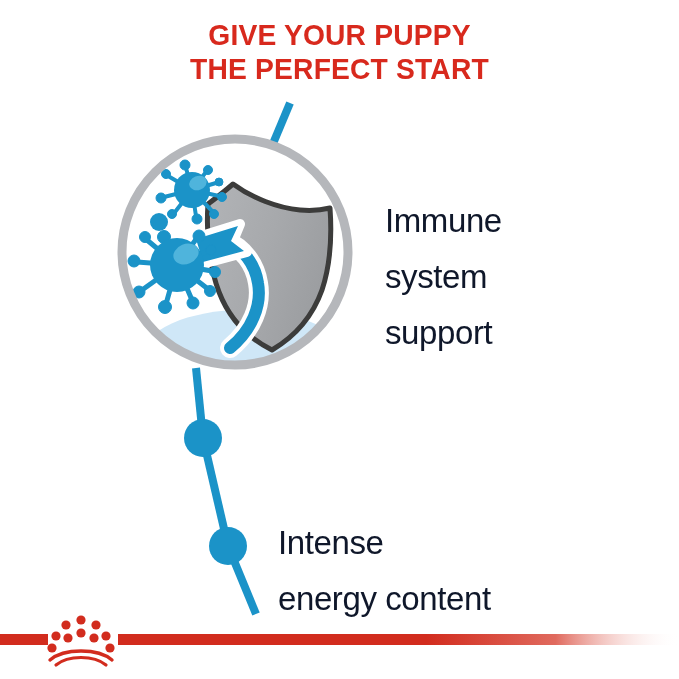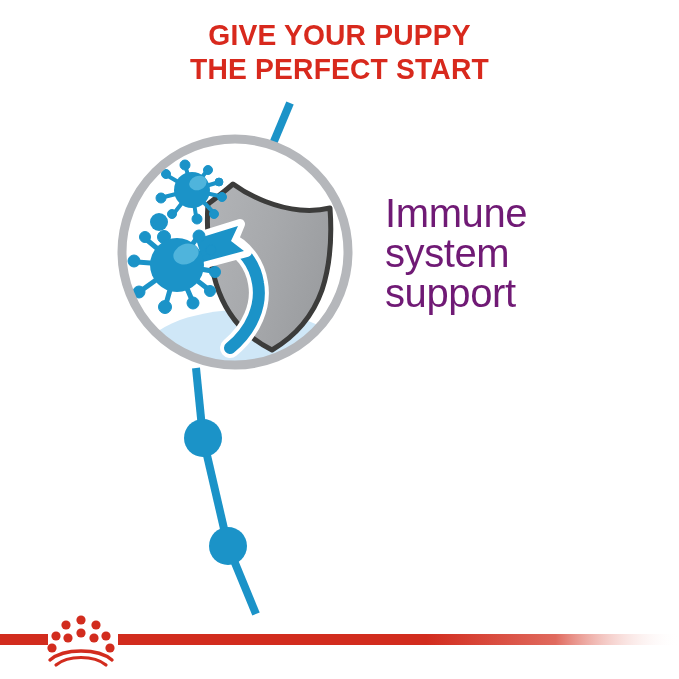--- a/index.html
+++ b/index.html
@@ -45,25 +45,25 @@
     position: absolute;
     left: 0;
     top: 0;
     width: 679px;
     height: 679px;
   }
 
   
   .benefit-label {
     position: absolute;
-    color: #701a75;
+    color: #0f172a;
     font-family: "Liberation Sans", sans-serif;
     font-weight: normal;
-    font-size: 40px;
-    line-height: 40px;
+    font-size: 33px;
+    line-height: 56px;
     letter-spacing: -0.4px;
     white-space: pre-line;
   }
   #benefit-0-label { left: 385px; top: 193px; }
   #benefit-1-label { left: 252px; top: 424px; }
   #benefit-2-label { left: 278px; top: 515px; }
 </style>
 </head>
 <body>
 
@@ -218,14 +218,16 @@
         <path d="M 56 665 C 68 655, 94 655, 106 665" fill="none" stroke="#D22C1E" stroke-width="3.2" stroke-linecap="round"></path>
       </g>
     </g>
   </svg>
 
   <div class="benefit-label" id="benefit-0-label">Immune
 system
 support</div>
 
 
+  <div class="benefit-label" id="benefit-2-label">Intense
+energy content</div>
 
 </div>
 
 </body></html>

